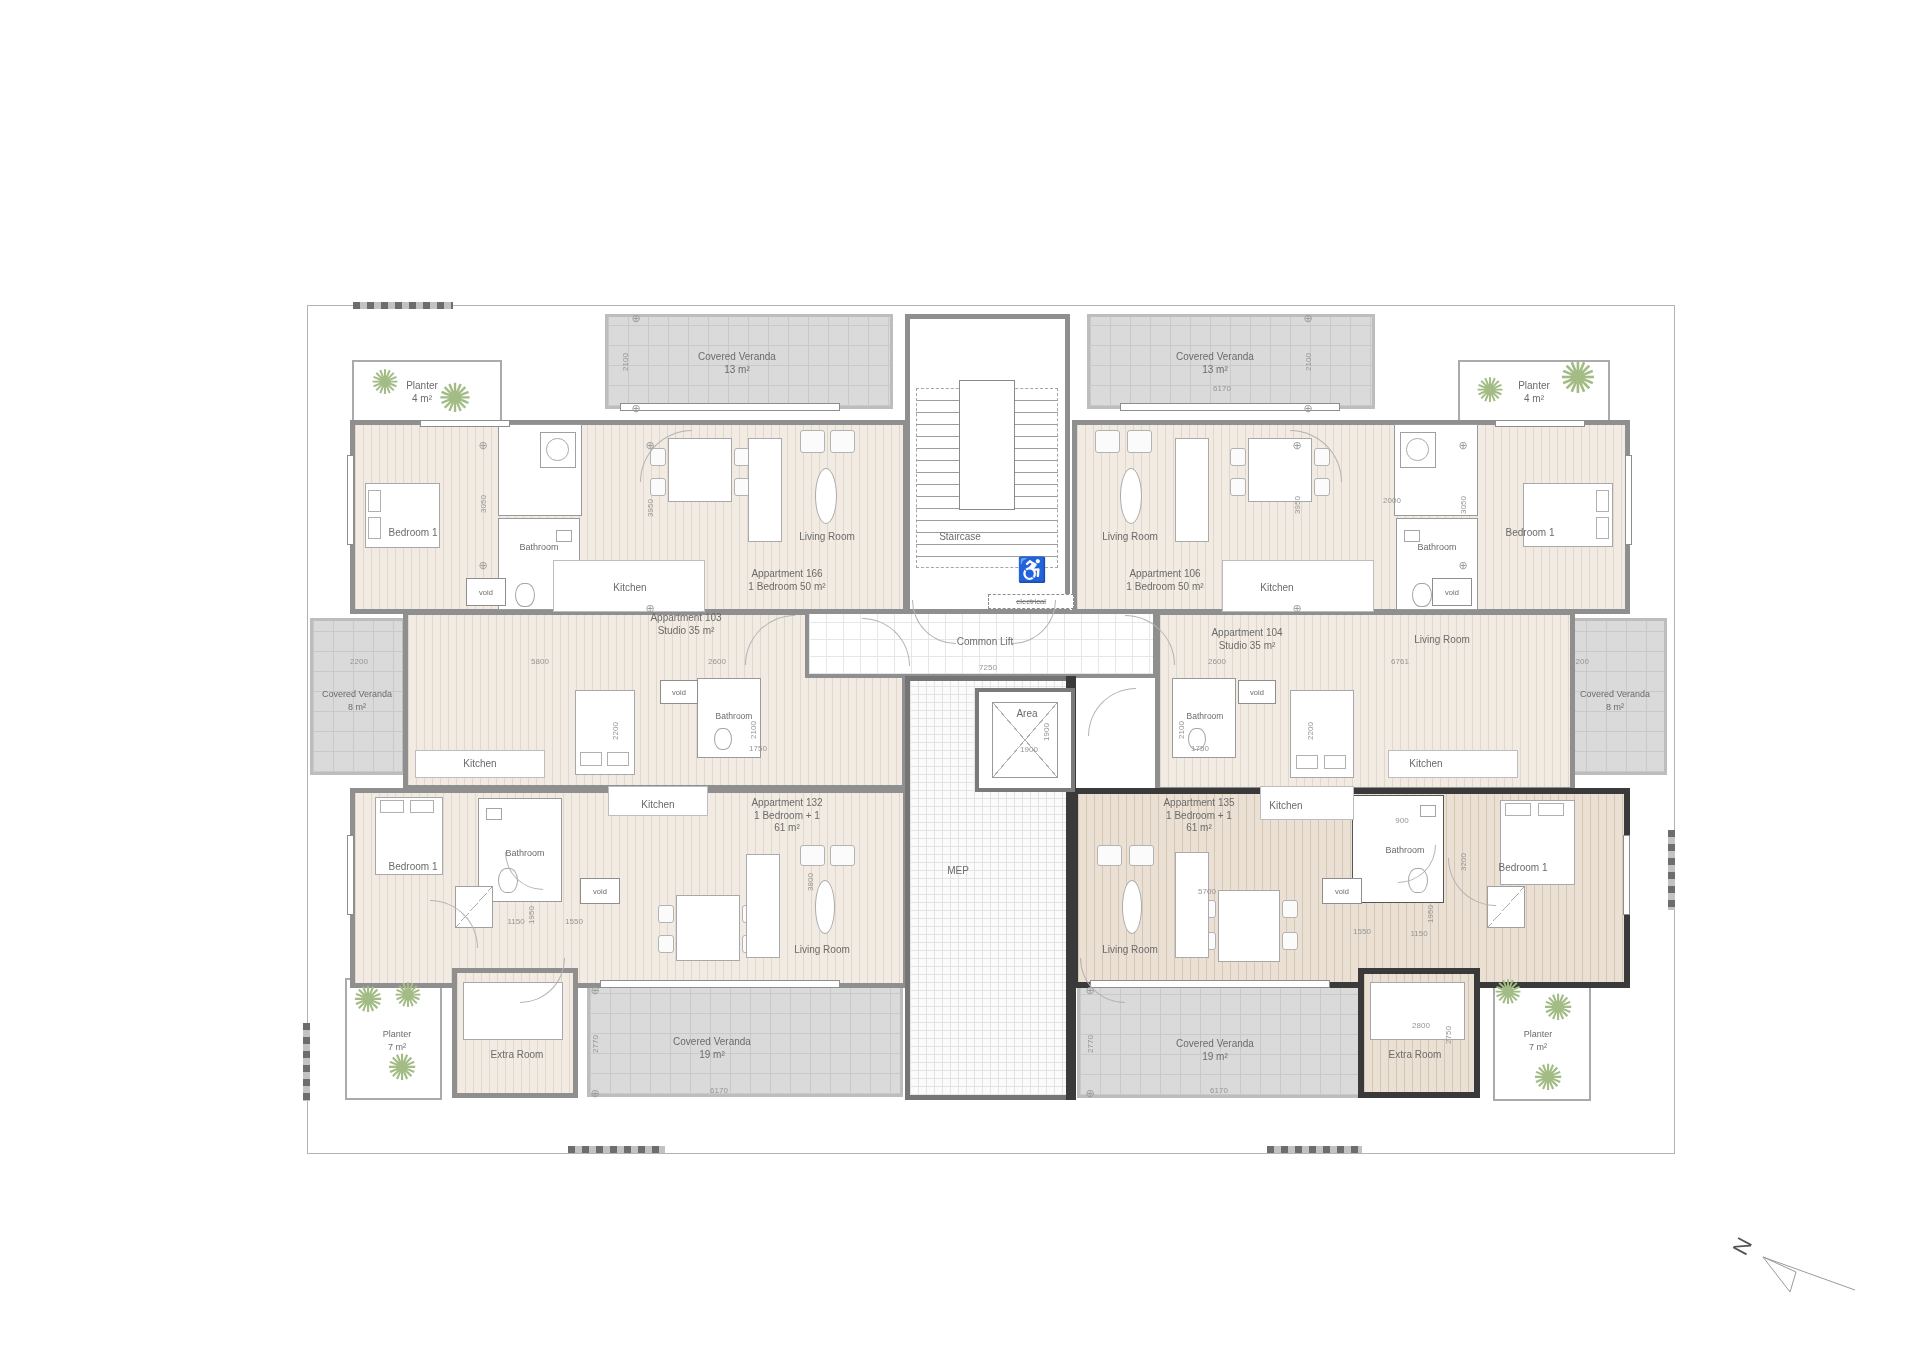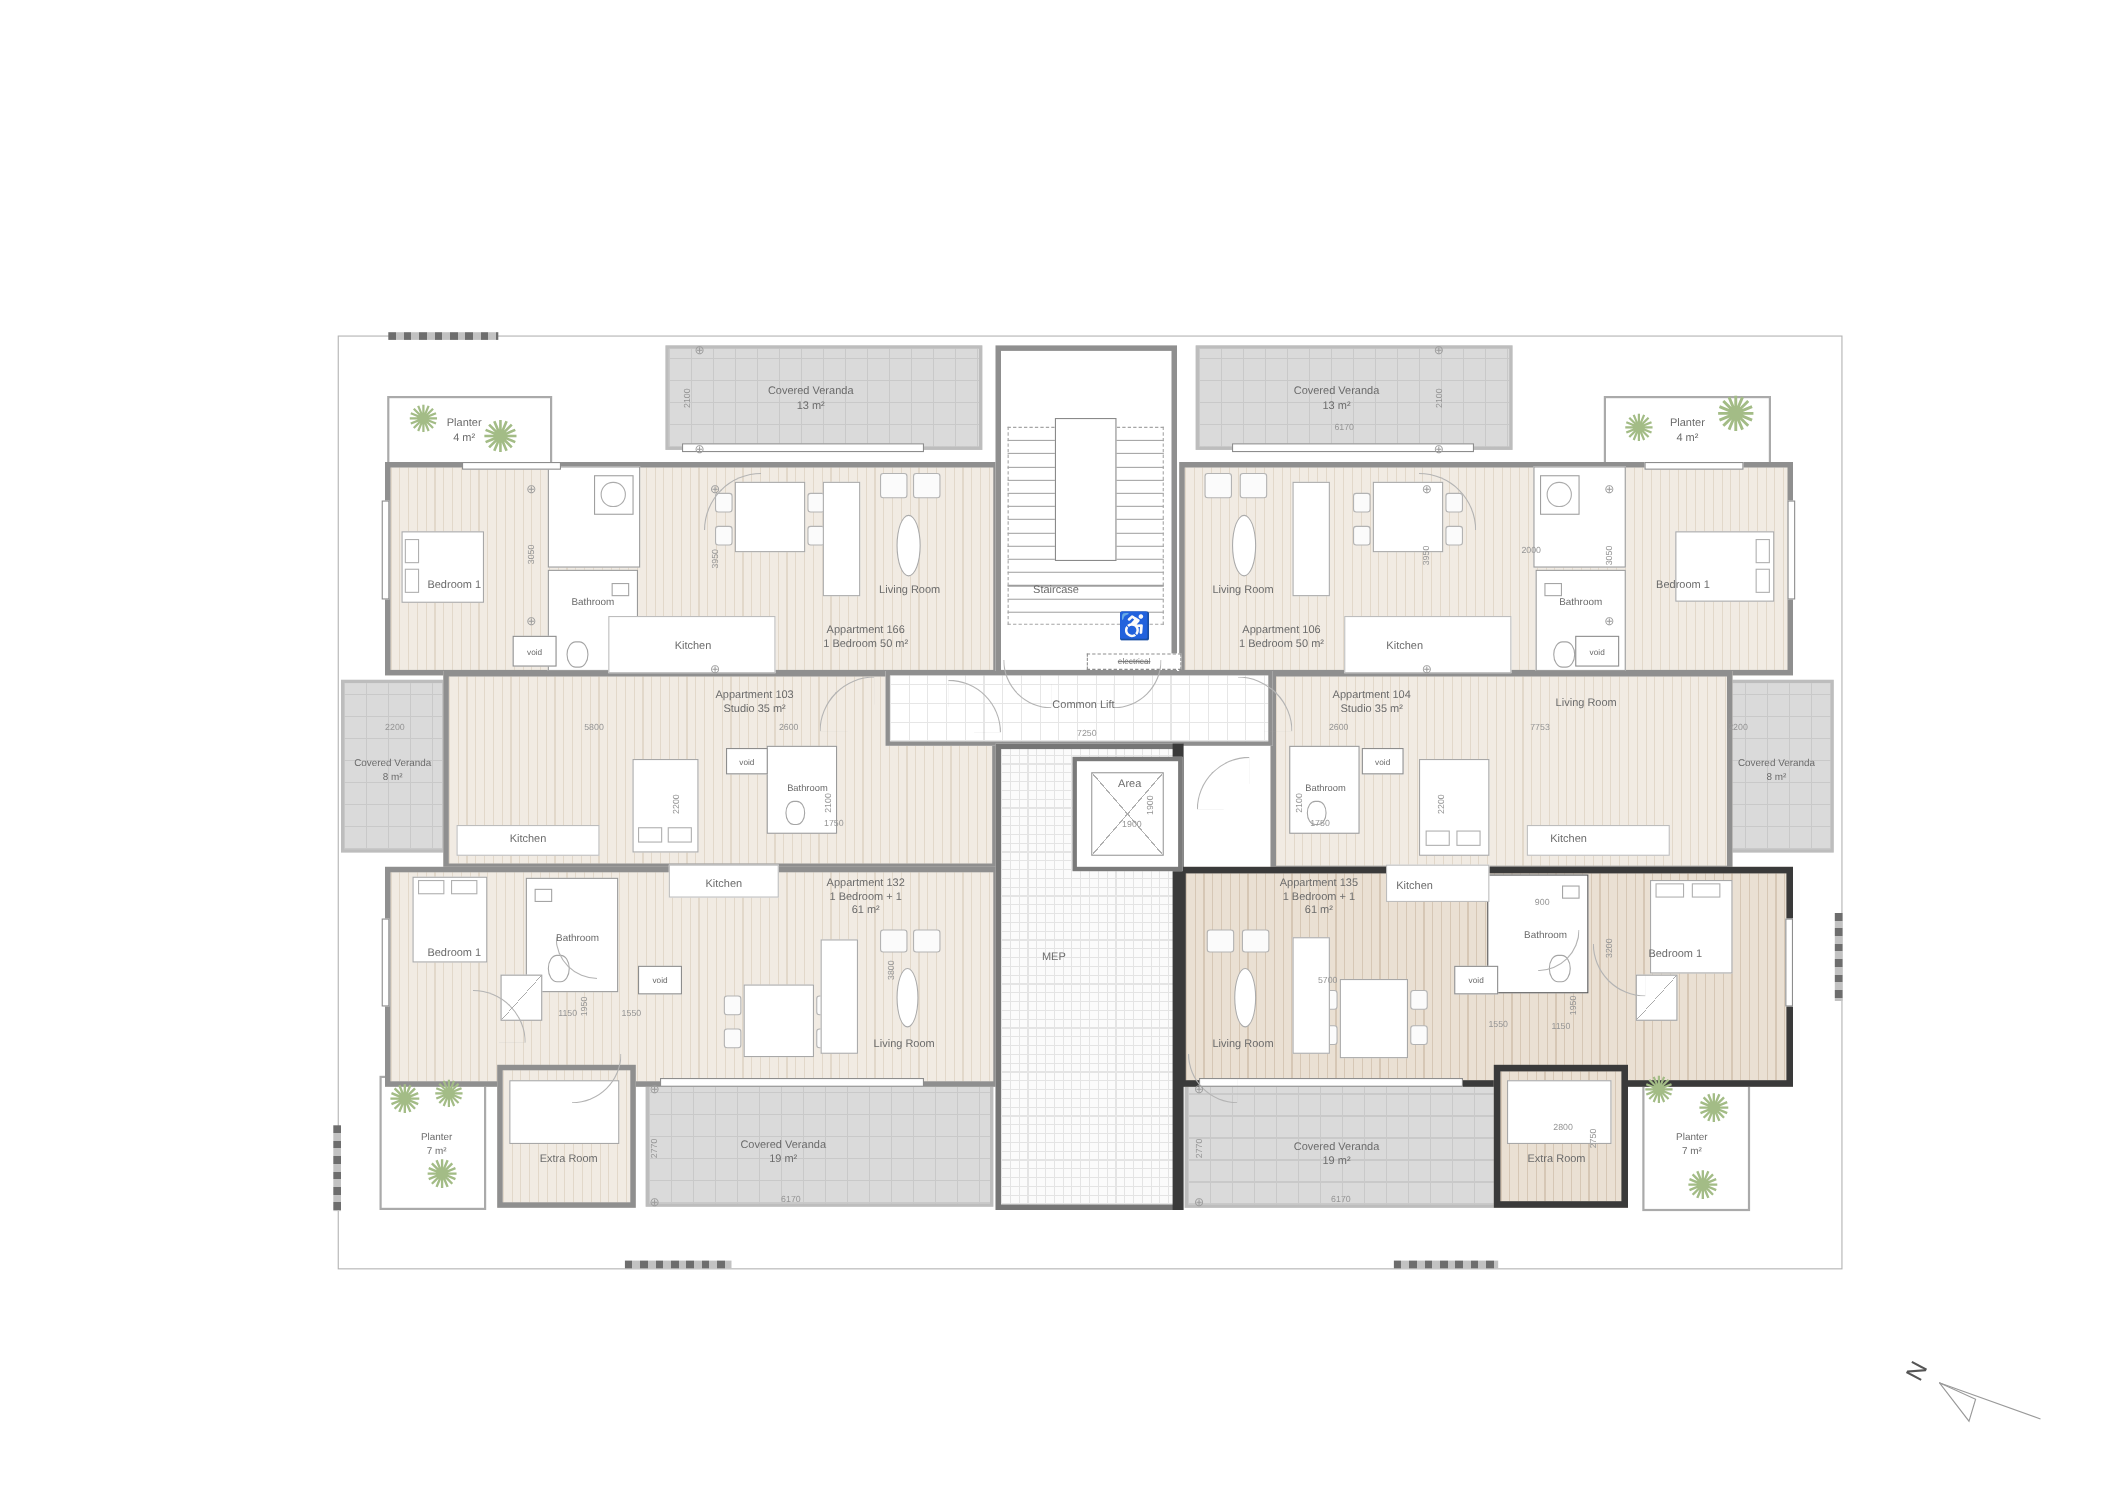--- a/index.html
+++ b/index.html
@@ -342,21 +342,21 @@
       <div>Common Lift</div>
     </div>
   <div class="lbl" style="left:357px;top:700px;font-size:9px">
     <div>Covered Veranda</div>
     <div>8 m²</div>
   </div>
   <div class="lbl" style="left:1615px;top:700px;font-size:9px">
     <div>Covered Veranda</div>
     <div>8 m²</div>
   </div>
-  <div class="lbl" style="left:686px;top:639px">
+  <div class="lbl" style="left:686px;top:624px">
     <div>Appartment 103</div>
     <div>Studio 35 m²</div>
   </div>
   <div class="lbl" style="left:1247px;top:639px">
     <div>Appartment 104</div>
     <div>Studio 35 m²</div>
   </div>
   <div class="lbl" style="left:1442px;top:640px">
       <div>Living Room</div>
     </div>
@@ -445,21 +445,21 @@
   <div class="dim" style="left:1392px;top:500px">2000</div>
   <div class="dim-v" style="left:1463px;top:505px">3050</div>
   <div class="dim-v" style="left:1297px;top:505px">3950</div>
   <div class="dim" style="left:359px;top:661px">2200</div>
   <div class="dim" style="left:540px;top:661px">5800</div>
   <div class="dim" style="left:717px;top:661px">2600</div>
   <div class="dim-v" style="left:615px;top:731px">2200</div>
   <div class="dim-v" style="left:753px;top:730px">2100</div>
   <div class="dim" style="left:758px;top:748px">1750</div>
   <div class="dim" style="left:1217px;top:661px">2600</div>
-  <div class="dim" style="left:1400px;top:661px">7753</div>
+  <div class="dim" style="left:1400px;top:661px">6761</div>
   <div class="dim" style="left:1580px;top:661px">2200</div>
   <div class="dim-v" style="left:1310px;top:731px">2200</div>
   <div class="dim-v" style="left:1181px;top:730px">2100</div>
   <div class="dim" style="left:1200px;top:748px">1750</div>
   <div class="dim" style="left:988px;top:667px">7250</div>
   <div class="dim" style="left:1029px;top:749px">1900</div>
   <div class="dim-v" style="left:1046px;top:732px">1900</div>
   <div class="dim" style="left:516px;top:921px">1150</div>
   <div class="dim-v" style="left:531px;top:915px">1950</div>
   <div class="dim" style="left:574px;top:921px">1550</div>

